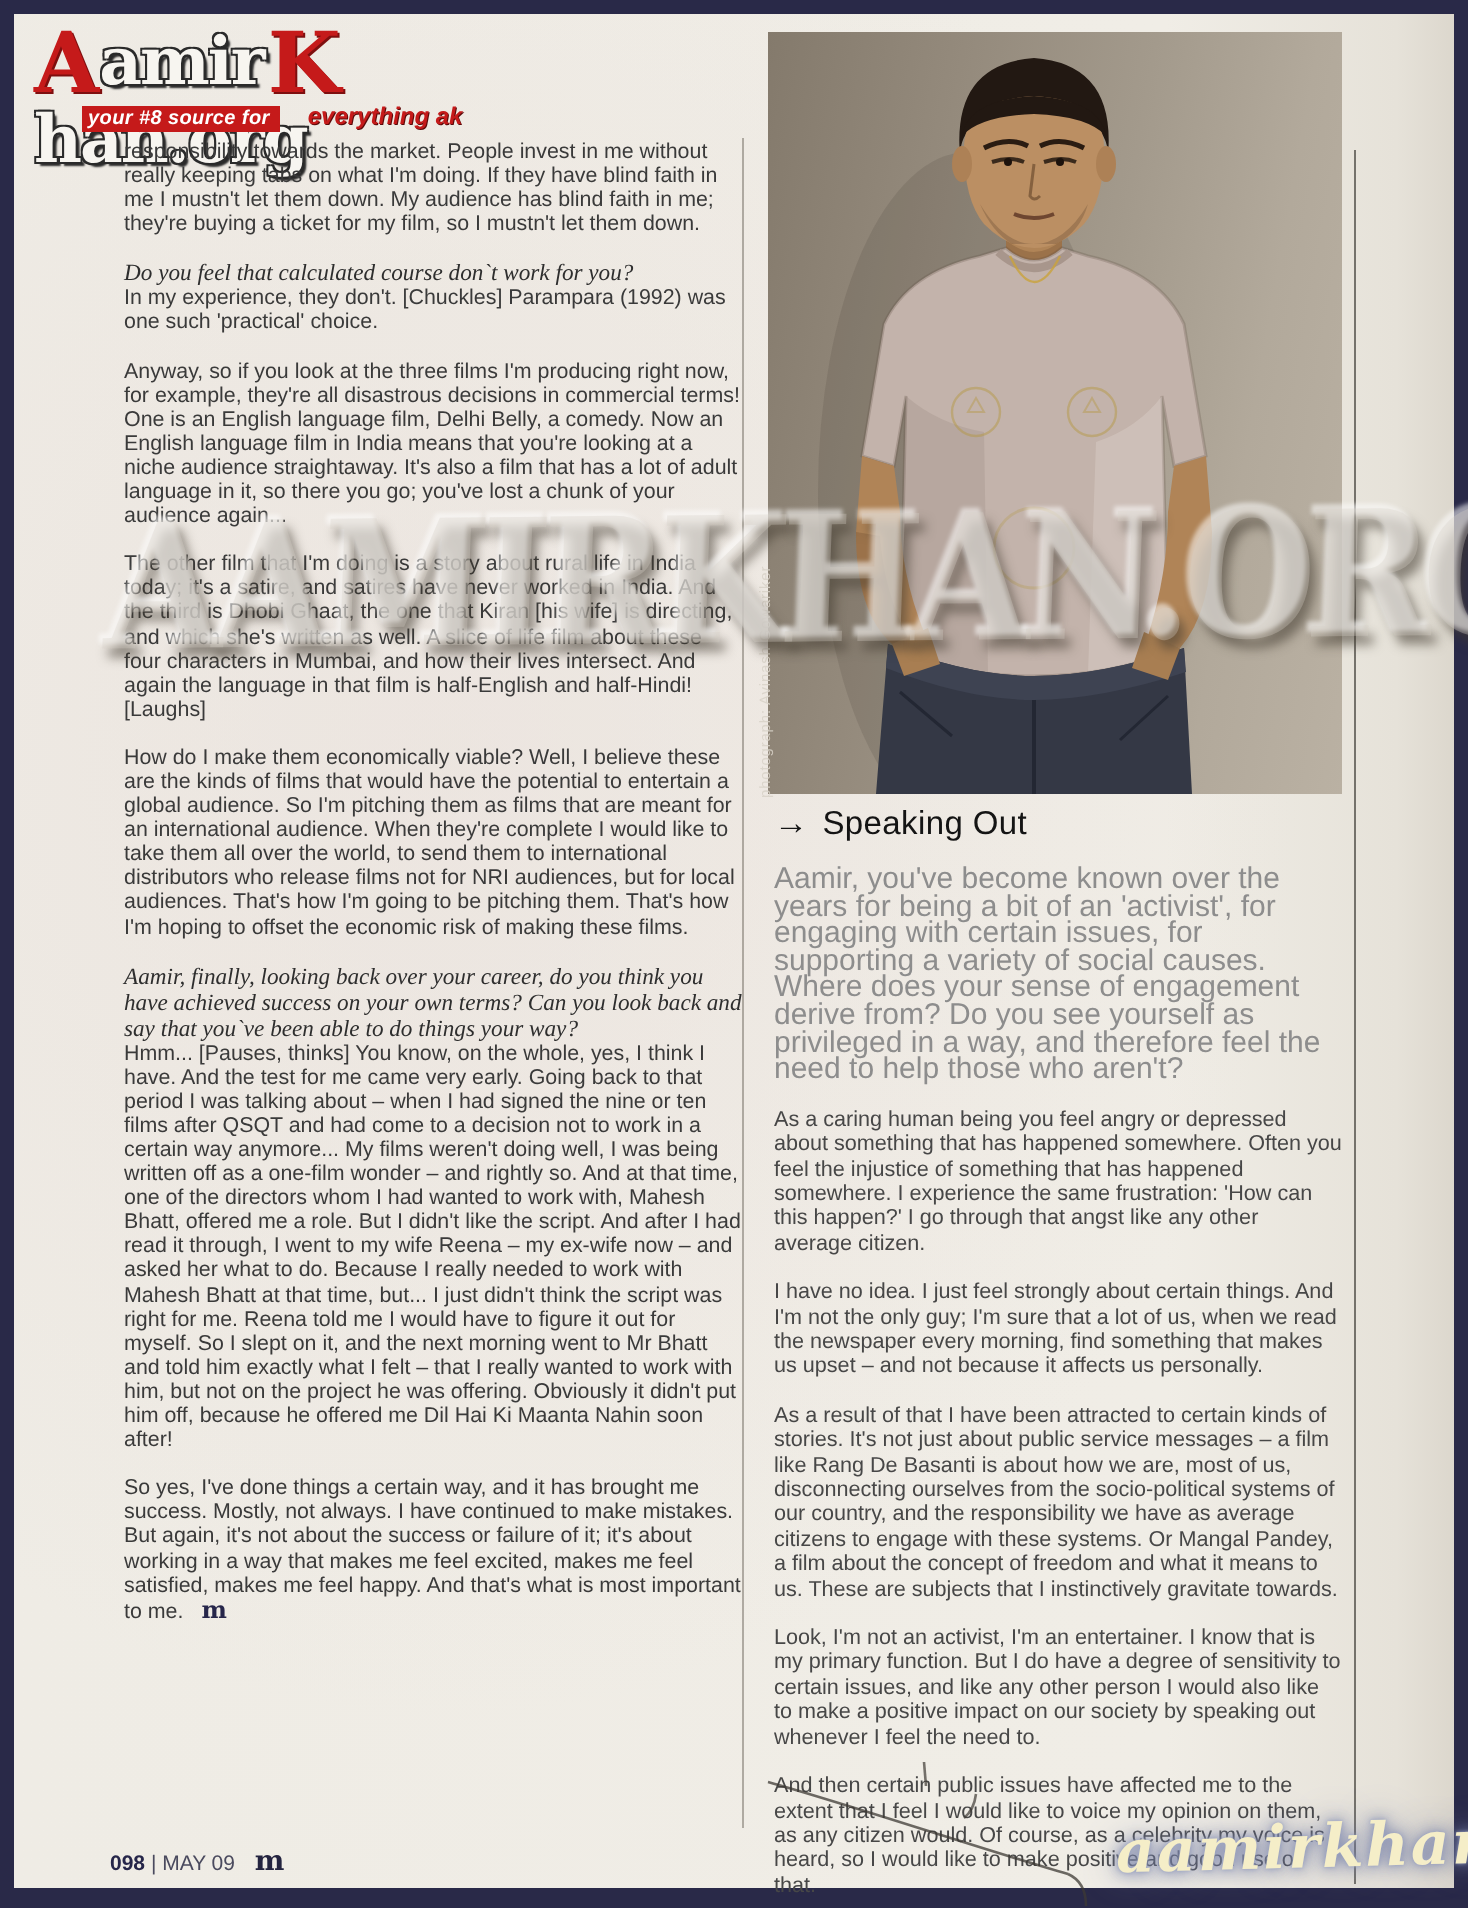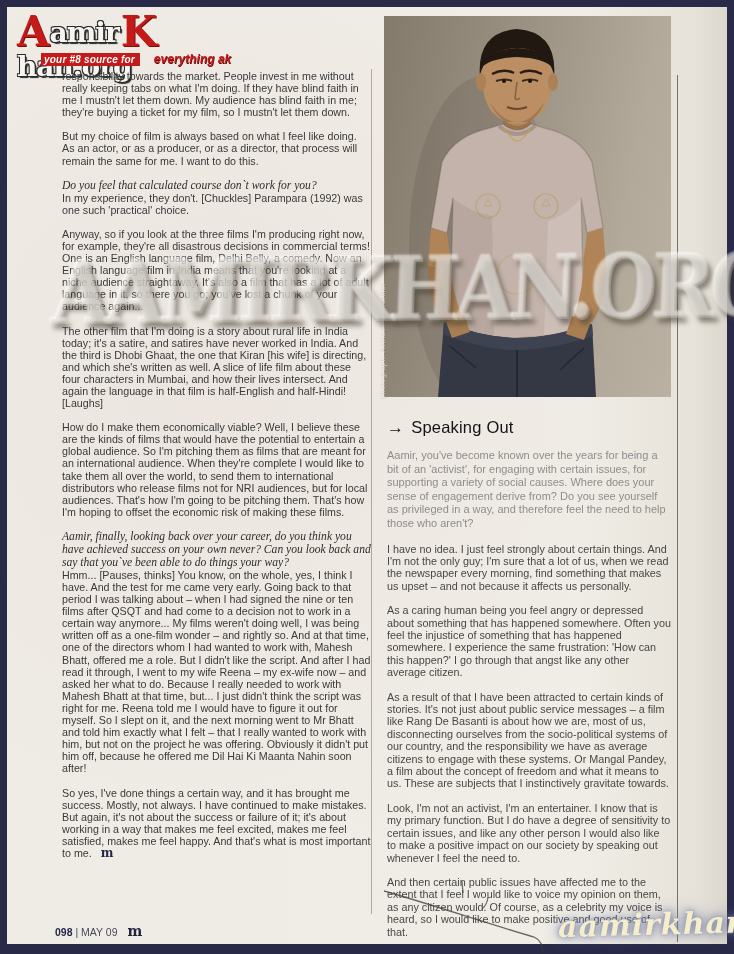--- a/index.html
+++ b/index.html
@@ -7,21 +7,21 @@
   .frame{position:absolute;inset:0;background:#292948;overflow:hidden;}
   .page{position:absolute;left:7px;top:7px;right:7px;bottom:10px;
         background:
           radial-gradient(ellipse at 30% 40%, rgba(233,223,219,.55), rgba(0,0,0,0) 60%),
           linear-gradient(90deg,#efece5 0%,#f0ede6 80%,#e6e2d9 96%,#dcd7cd 100%);
         background-color:#efece5;}
   
   .logo{position:absolute;left:10px;top:4px;width:230px;height:54px;}
   .logo .big{font-family:"DejaVu Serif",serif;font-weight:bold;font-size:42px;color:#c51a1a;
              text-shadow:1px 1px 0 #7e0f0f;display:inline-block;line-height:1;}
-  .logo .wht{font-family:"DejaVu Serif",serif;font-weight:bold;font-size:28px;color:#f7f5f0;
+  .logo .wht{font-family:"DejaVu Serif",serif;font-weight:bold;font-size:33px;color:#f7f5f0;
              letter-spacing:-1px;display:inline-block;line-height:1;vertical-align:4px;
              text-shadow:-1px -1px 0 #2a2a2a,1px -1px 0 #2a2a2a,-1px 1px 0 #2a2a2a,1px 1px 0 #2a2a2a,2px 2px 1px #2a2a2a;}
   .logo .k{margin-left:2px;}
   .tagline{position:absolute;left:24px;top:38px;white-space:nowrap;}
   .tag-strip{background:#c51a1a;color:#ffffff;font-style:italic;font-weight:bold;font-size:10px;
              padding:1px 5px 1px 3px;letter-spacing:0.2px;}
   .tag-rest{color:#c51a1a;font-style:italic;font-weight:bold;font-size:12px;margin-left:14px;
             text-shadow:0.5px 0.5px 0 #5a0a0a;}
   
   .leftcol{position:absolute;left:55px;top:63px;width:309px;color:#3a3a3a;}
@@ -40,24 +40,24 @@
   .wm-emboss{position:absolute;left:46px;top:246px;width:660px;z-index:6;pointer-events:none;
          font-family:"DejaVu Serif",serif;font-weight:bold;font-size:76px;line-height:1;
          letter-spacing:-5px;color:rgba(214,208,200,0.32);white-space:nowrap;
          text-shadow:-2px -2px 2px rgba(255,255,255,0.55),3px 4px 5px rgba(66,58,48,0.55);
          transform:scaleY(1.15) skewX(-3deg) rotate(-0.5deg);}
   .wm-ru{position:absolute;left:551px;top:899px;z-index:7;pointer-events:none;
          font-family:"DejaVu Serif",serif;font-style:italic;font-weight:bold;font-size:30px;
          color:#f5eec8;letter-spacing:1px;transform:rotate(-1.5deg);
          text-shadow:0 0 2px #9aa3c4,0 0 7px rgba(115,125,165,.95),0 0 16px rgba(115,125,165,.8);}
   
-  .speaking{position:absolute;left:380px;top:395px;width:284px;margin-top:16px;}
+  .speaking{position:absolute;left:380px;top:395px;width:284px;}
   .so-head{font-size:16.5px;color:#141414;font-weight:500;letter-spacing:0.2px;}
   .so-head .arrow{font-weight:400;margin-right:7px;font-size:17px;}
-  .so-question{margin:11px 0 0 0;font-size:11px;line-height:13.6px;color:#8d8d8d;}
+  .so-question{margin:11px 0 0 0;font-size:15px;line-height:13.6px;color:#8d8d8d;}
   .speaking .so-a{margin:12px 0 0 0;font-size:10.8px;line-height:12.4px;color:#474747;}
   
   .gutter-line{position:absolute;left:364px;top:62px;width:1px;height:845px;
                background:rgba(110,104,94,0.5);}
   .crease-line{position:absolute;left:670px;top:68px;width:1px;height:867px;
                background:rgba(55,52,48,0.65);}
   
   .footer{position:absolute;left:48px;top:916px;font-size:10.5px;color:#4a4a5e;}
   .footer .pg{font-weight:bold;color:#26264a;}
   .footer .mag{font-family:"DejaVu Serif",serif;font-weight:bold;font-size:14px;color:#23233f;margin-left:7px;}
@@ -136,39 +136,38 @@
     </div>
     <div class="photo-credit">photograph: Avinash Gowariker</div>
 
     <div class="wm-emboss">AAMIRKHAN.ORG</div>
 
     <div class="gutter-line"></div>
     <div class="crease-line"></div>
 
     <div class="leftcol">
         <p class="lc-p"><span>responsibility towards the market. People invest in me without really keeping tabs on what I'm doing. If they have blind faith in me I mustn't let them down. My audience has blind faith in me; they're buying a ticket for my film, so I mustn't let them down.</span></p>
-        <p class="lc-p"><span>But my choice of film is always based on what I feel like doing. As an actor, or as a producer, or as a director, that process will remain the same for me. I want to do this.</span></p>
         <p class="lc-q"><span>Do you feel that calculated course don`t work for you?</span></p>
         <p class="lc-a"><span>In my experience, they don't. [Chuckles] Parampara (1992) was one such 'practical' choice.</span></p>
         <p class="lc-p"><span>Anyway, so if you look at the three films I'm producing right now, for example, they're all disastrous decisions in commercial terms! One is an English language film, Delhi Belly, a comedy. Now an English language film in India means that you're looking at a niche audience straightaway. It's also a film that has a lot of adult language in it, so there you go; you've lost a chunk of your audience again...</span></p>
         <p class="lc-p"><span>The other film that I'm doing is a story about rural life in India today; it's a satire, and satires have never worked in India. And the third is Dhobi Ghaat, the one that Kiran [his wife] is directing, and which she's written as well. A slice of life film about these four characters in Mumbai, and how their lives intersect. And again the language in that film is half-English and half-Hindi! [Laughs]</span></p>
         <p class="lc-p"><span>How do I make them economically viable? Well, I believe these are the kinds of films that would have the potential to entertain a global audience. So I'm pitching them as films that are meant for an international audience. When they're complete I would like to take them all over the world, to send them to international distributors who release films not for NRI audiences, but for local audiences. That's how I'm going to be pitching them. That's how I'm hoping to offset the economic risk of making these films.</span></p>
-        <p class="lc-q"><span>Aamir, finally, looking back over your career, do you think you have achieved success on your own never? Can you look back and say that you`ve been able to do things your way?</span></p>
+        <p class="lc-q"><span>Aamir, finally, looking back over your career, do you think you have achieved success on your own terms? Can you look back and say that you`ve been able to do things your way?</span></p>
         <p class="lc-a"><span>Hmm... [Pauses, thinks] You know, on the whole, yes, I think I have. And the test for me came very early. Going back to that period I was talking about – when I had signed the nine or ten films after QSQT and had come to a decision not to work in a certain way anymore... My films weren't doing well, I was being written off as a one-film wonder – and rightly so. And at that time, one of the directors whom I had wanted to work with, Mahesh Bhatt, offered me a role. But I didn't like the script. And after I had read it through, I went to my wife Reena – my ex-wife now – and asked her what to do. Because I really needed to work with Mahesh Bhatt at that time, but... I just didn't think the script was right for me. Reena told me I would have to figure it out for myself. So I slept on it, and the next morning went to Mr Bhatt and told him exactly what I felt – that I really wanted to work with him, but not on the project he was offering. Obviously it didn't put him off, because he offered me Dil Hai Ki Maanta Nahin soon after!</span></p>
         <p class="lc-p"><span>So yes, I've done things a certain way, and it has brought me success. Mostly, not always. I have continued to make mistakes. But again, it's not about the success or failure of it; it's about working in a way that makes me feel excited, makes me feel satisfied, makes me feel happy. And that's what is most important to me.</span><span class="endmark">m</span></p>
       </div>
 
     <div class="speaking">
       <div class="so-head">
         <span class="arrow">→</span><span>Speaking Out</span>
       </div>
       <p class="so-question">Aamir, you've become known over the years for being a bit of an 'activist', for engaging with certain issues, for supporting a variety of social causes. Where does your sense of engagement derive from? Do you see yourself as privileged in a way, and therefore feel the need to help those who aren't?</p>
       <div>
+          <p class="so-a">As a caring human being you feel angry or depressed about something that has happened somewhere. Often you feel the injustice of something that has happened somewhere. I experience the same frustration: 'How can this happen?' I go through that angst like any other average citizen.</p>
           <p class="so-a">I have no idea. I just feel strongly about certain things. And I'm not the only guy; I'm sure that a lot of us, when we read the newspaper every morning, find something that makes us upset – and not because it affects us personally.</p>
-          <p class="so-a">As a caring human being you feel angry or depressed about something that has happened somewhere. Often you feel the injustice of something that has happened somewhere. I experience the same frustration: 'How can this happen?' I go through that angst like any other average citizen.</p>
           <p class="so-a">As a result of that I have been attracted to certain kinds of stories. It's not just about public service messages – a film like Rang De Basanti is about how we are, most of us, disconnecting ourselves from the socio-political systems of our country, and the responsibility we have as average citizens to engage with these systems. Or Mangal Pandey, a film about the concept of freedom and what it means to us. These are subjects that I instinctively gravitate towards.</p>
           <p class="so-a">Look, I'm not an activist, I'm an entertainer. I know that is my primary function. But I do have a degree of sensitivity to certain issues, and like any other person I would also like to make a positive impact on our society by speaking out whenever I feel the need to.</p>
           <p class="so-a">And then certain public issues have affected me to the extent that I feel I would like to voice my opinion on them, as any citizen would. Of course, as a celebrity my voice is heard, so I would like to make positive and good use of that.</p>
         </div>
     </div>
 
     <svg class="deco-lines" width="210" height="90" viewBox="0 0 210 90">
       <path d="M2,16 C 45,28 110,50 152,62" stroke="#3e3a34" stroke-width="1.3" fill="none" opacity="0.75"></path>
       <path d="M152,62 q9,4 9,16" stroke="#3e3a34" stroke-width="1.3" fill="none" opacity="0.75"></path>
       <path d="M80,6 l1,12" stroke="#3e3a34" stroke-width="1.3" fill="none" opacity="0.7"></path>

